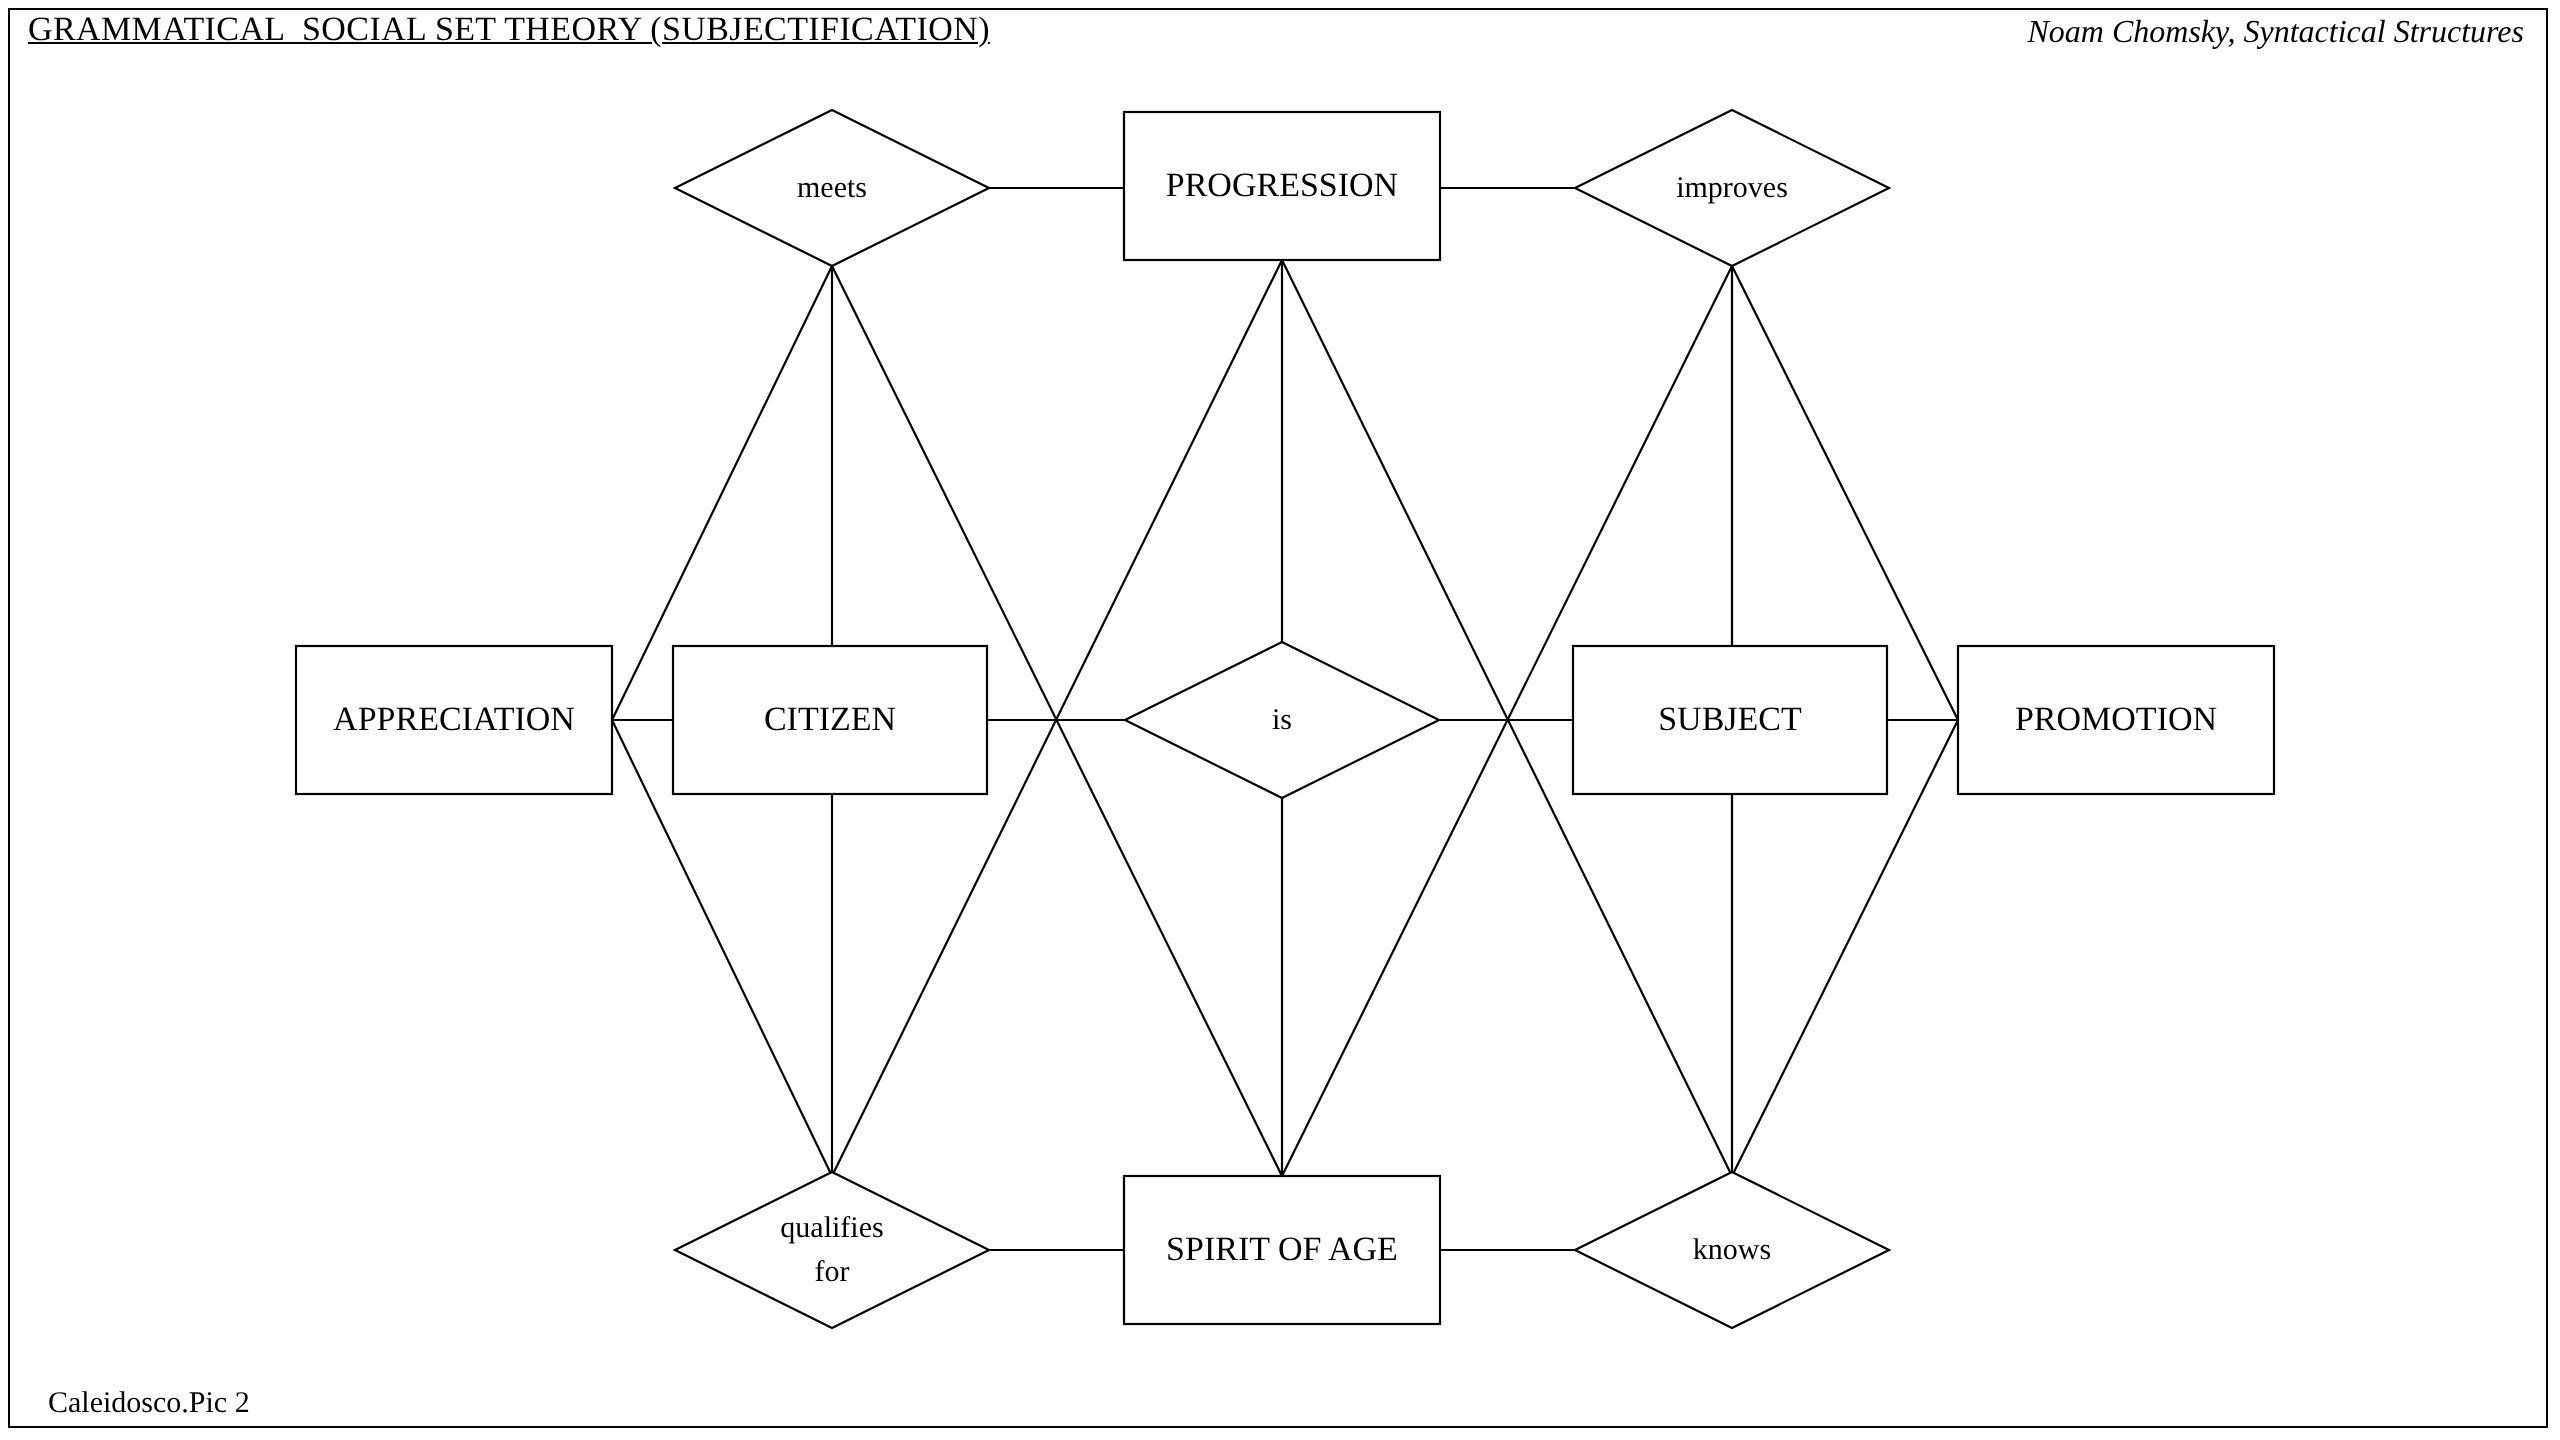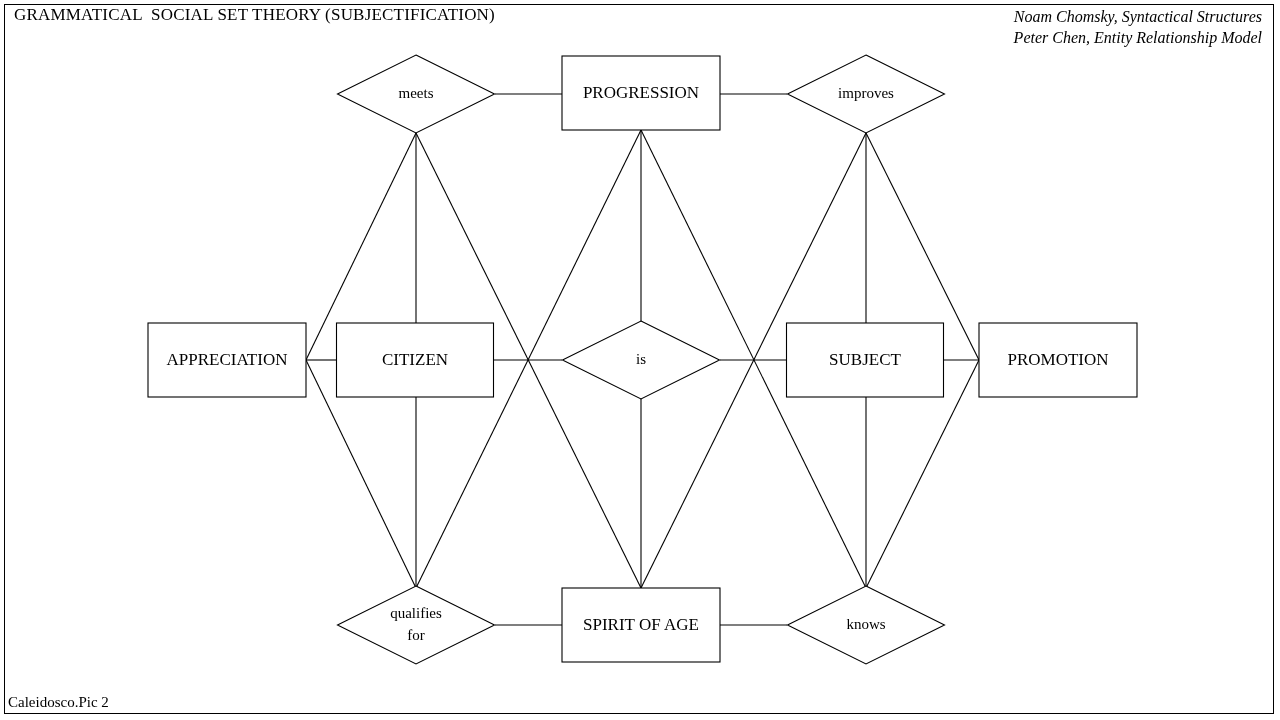--- a/index.html
+++ b/index.html
@@ -25,33 +25,34 @@
     border: 1px solid #000000;
     box-sizing: border-box;
   }
   #title {
     position: absolute;
     left: 14px;
     top: 5px;
     font-size: 17px;
     letter-spacing: 0.2px;
     white-space: pre;
+    text-decoration: underline;
   }
   #citations {
     position: absolute;
     right: 18px;
     top: 6px;
     text-align: right;
     font-style: italic;
     font-size: 16px;
     line-height: 21px;
   }
   #footer {
     position: absolute;
-    left: 8px;
+    left: 24px;
     top: 694px;
     font-size: 15px;
     text-align: center;
   }
   #diagram {
     position: absolute;
     left: 0;
     top: 0;
   }
   .er-box {
@@ -88,21 +89,20 @@
 <body>
 
 <div id="page">
 
   <div id="frame"></div>
 
   <div id="title">GRAMMATICAL  SOCIAL SET THEORY (SUBJECTIFICATION)</div>
 
   <div id="citations">
     <div>Noam Chomsky, Syntactical Structures</div>
-    <div>Peter Chen, Entity Relationship Model</div>
   </div>
 
   <svg id="diagram" width="1280" height="720" viewBox="0 0 1280 720">
     <g id="links-layer">
         <path d="M 495,94 L 562,94" class="er-link"></path>
         <path d="M 720,94 L 787,94" class="er-link"></path>
         <path d="M 306,360 L 337,360" class="er-link"></path>
         <path d="M 494,360 L 562,360" class="er-link"></path>
         <path d="M 720,360 L 787,360" class="er-link"></path>
         <path d="M 944,360 L 979,360" class="er-link"></path>

